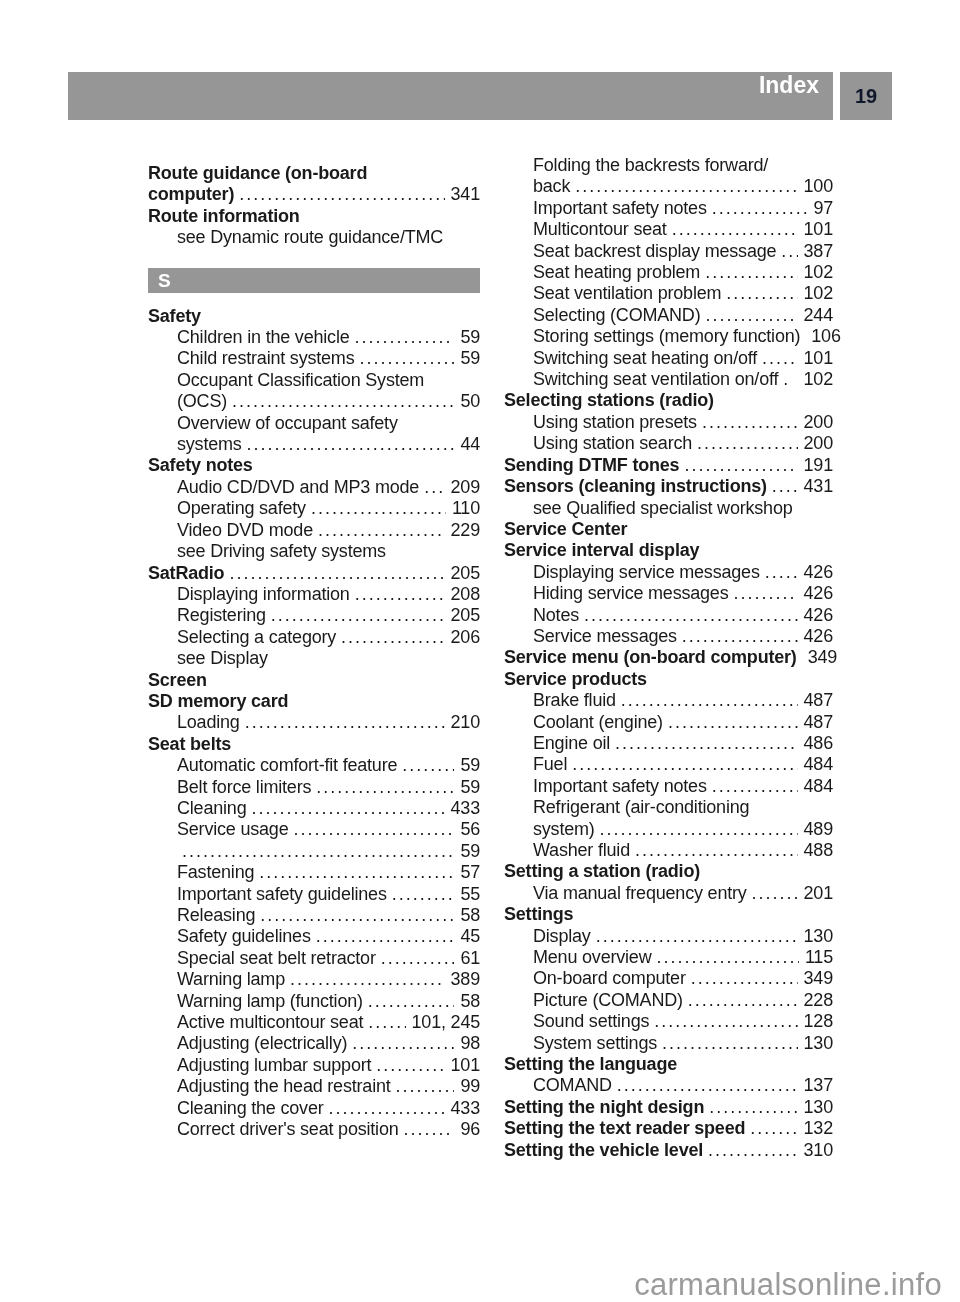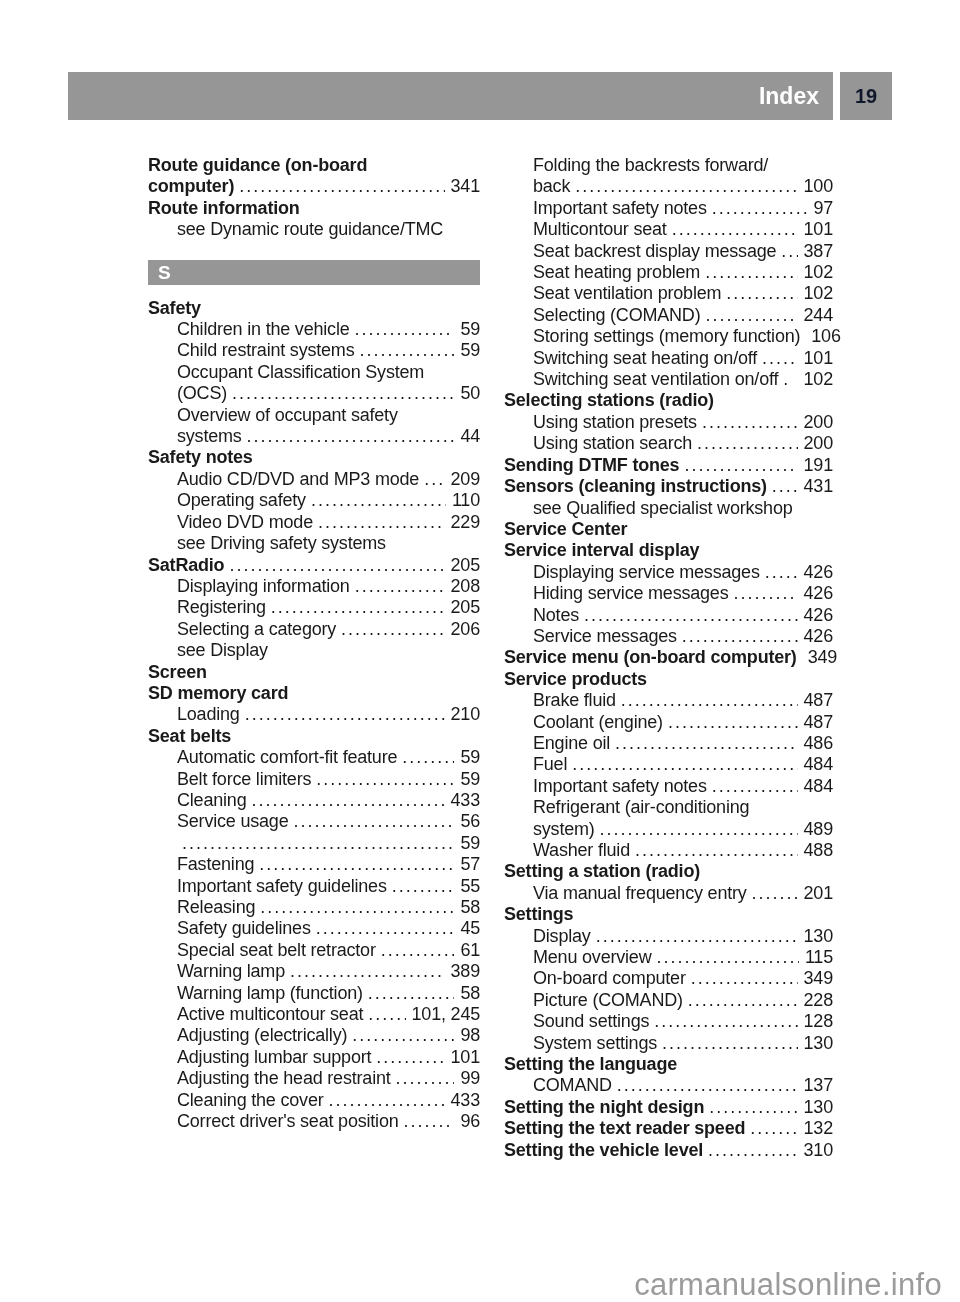--- a/index.html
+++ b/index.html
@@ -9,38 +9,38 @@
     font-family: "Liberation Sans", sans-serif;
     color: #1a1a1a;
     position: relative;
     overflow: hidden;
   }
   
   .header-main {
     position: absolute; left: 68px; top: 72px;
     width: 765px; height: 48px;
     background: #969696; color: #ffffff;
-    display: flex; align-items: center; justify-content: flex-end;
+    display: flex; justify-content: flex-end;
     padding-right: 14px; box-sizing: border-box;
     font-weight: bold; font-size: 23px;
   }
   .header-pagebox {
     position: absolute; left: 840px; top: 72px;
     width: 52px; height: 48px;
     background: #969696; color: #ffffff;
     display: flex; align-items: center; justify-content: center;
     font-weight: bold; font-size: 20px;
   }
   
   .col {
     position: absolute; top: 155px;
     font-size: 18px; line-height: 21.4px;
     letter-spacing: -0.2px;
   }
-  .col-left  { left: 148px; width: 332px; }
+  .col-left  { left: 148px; width: 332px; margin-top: 8px; }
   .col-right { left: 504px; width: 329px; }
   .line { display: flex; align-items: baseline; white-space: nowrap; }
   .line.indent { padding-left: 29px; }
   .line.bold .txt { font-weight: bold; }
   .dots {
     flex: 1 1 auto; min-width: 0; overflow: hidden;
     letter-spacing: 2px; margin: 0 6px 0 5px;
   }
   .dots.align-right { text-align: right; }
   .pg { flex: 0 0 auto; text-align: right; }

